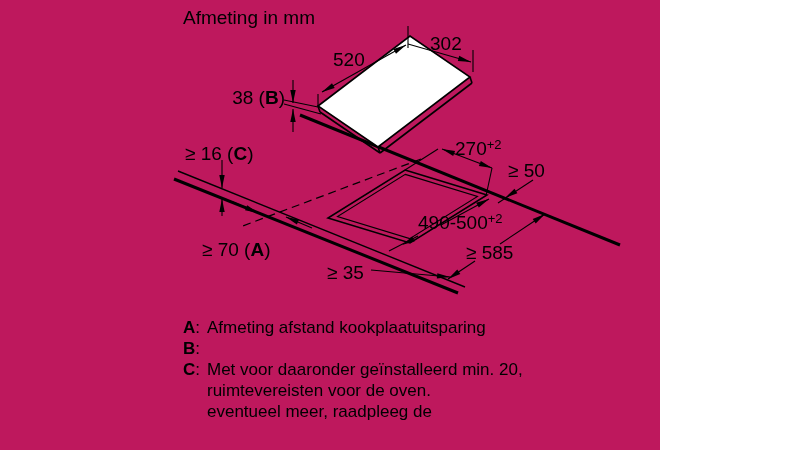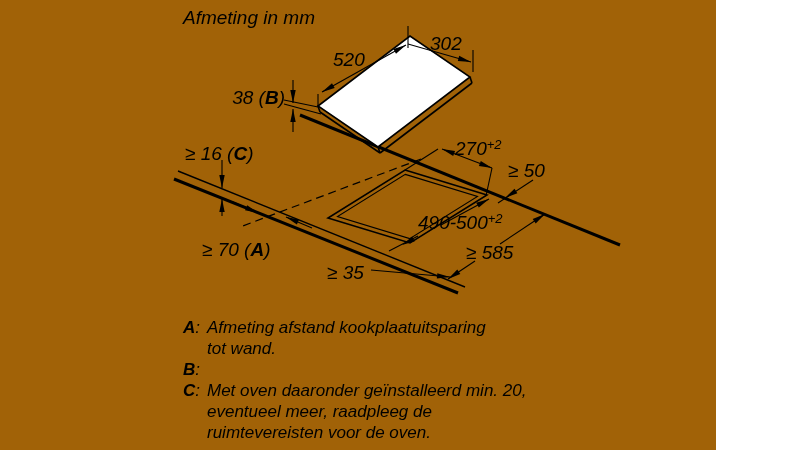--- a/index.html
+++ b/index.html
@@ -1,17 +1,17 @@
 <!DOCTYPE html>
 <html><head>
 <meta charset="utf-8">
 <style>
   html,body{margin:0;padding:0;background:#fff;}
-  .stage{position:relative;width:716px;height:450px;background:#a16207;overflow:hidden;
-         font-family:"Liberation Sans",sans-serif;color:#000;font-style:italic;}
+  .stage{position:relative;width:660px;height:450px;background:#be185d;overflow:hidden;
+         font-family:"Liberation Sans",sans-serif;color:#000;}
   .title{position:absolute;left:183px;top:7px;font-size:19px;}
   svg{position:absolute;left:0;top:0;}
   svg text{font-family:"Liberation Sans",sans-serif;font-size:19px;fill:#000;}
   svg .sup{font-size:13px;}
   svg .b{font-weight:bold;}
   .thin{stroke:#000;stroke-width:1.1;fill:none;}
   .med{stroke:#000;stroke-width:1.4;fill:none;}
   .edge{stroke:#000;stroke-width:1.6;fill:none;}
   .thick{stroke:#000;stroke-width:3;fill:none;}
   .dash{stroke:#000;stroke-width:1.2;fill:none;stroke-dasharray:8 5;}
@@ -116,29 +116,28 @@
       <text x="202" y="256"><tspan>≥ 70 (</tspan><tspan class="b">A</tspan><tspan>)</tspan></text>
       <text x="327" y="279">≥ 35</text>
     </g>
   </svg>
 
   <div class="legend">
     <div class="li">
       <span class="k"><span class="kb">A</span><span>:</span></span>
       <div>
         <div>Afmeting afstand kookplaatuitsparing</div>
-        <div>tot wand.</div>
       </div>
     </div>
     <div class="li">
       <span class="k"><span class="kb">B</span><span>:</span></span>
     </div>
     <div class="li">
       <span class="k"><span class="kb">C</span><span>:</span></span>
       <div>
-        <div>Met oven daaronder geïnstalleerd min. 20,</div>
+        <div>Met voor daaronder geïnstalleerd min. 20,</div>
+        <div>ruimtevereisten voor de oven.</div>
         <div>eventueel meer, raadpleeg de</div>
-        <div>ruimtevereisten voor de oven.</div>
       </div>
     </div>
   </div>
 
 </div>
 
 </body></html>

